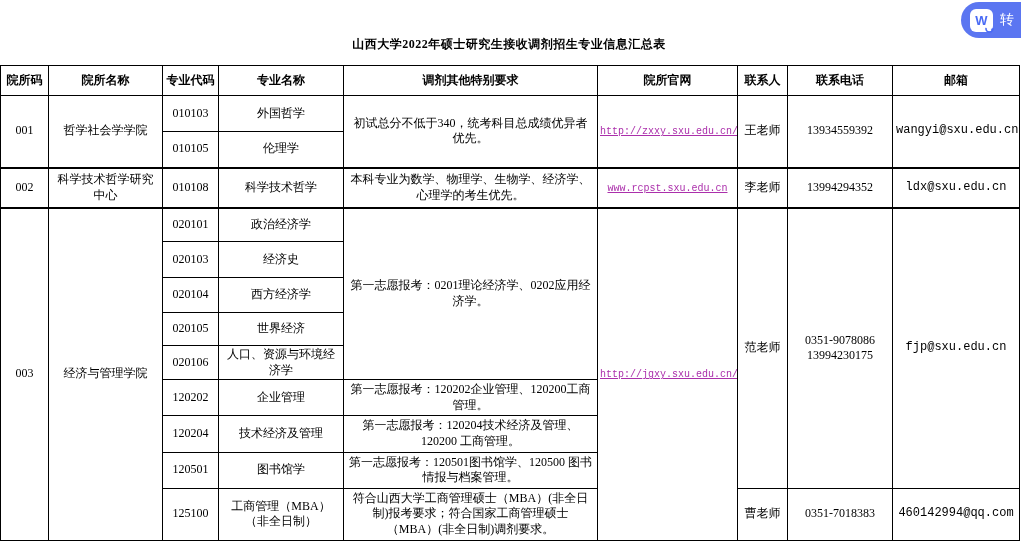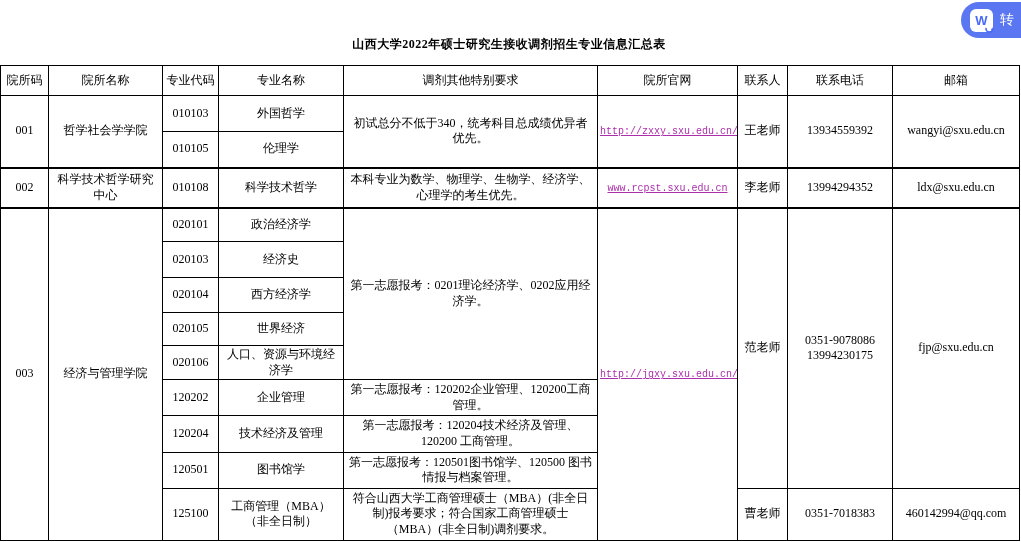--- a/index.html
+++ b/index.html
@@ -17,31 +17,31 @@
   }
   table.info-table {
     position: absolute; top: 65px; left: 0;
     width: 1019px; border-collapse: collapse; table-layout: fixed;
   }
   .info-table th, .info-table td {
     border: 1px solid #000;
     font-size: 12px; text-align: center; vertical-align: middle;
     padding: 1px 3px; overflow: hidden; line-height: 1.3;
   }
-  .info-table th { font-weight: normal; }
+  .info-table th { font-weight: bold; }
   tr.sec-start > th, tr.sec-start > td { border-top-width: 2px; }
   td.req { text-align: center; padding: 2px 5px; }
   td.site-cell { padding: 0 2px; margin-left: 28px; }
   .site-link {
     color: #ab2fab; text-decoration: underline; cursor: pointer;
     font-family: "Liberation Mono", "DejaVu Sans Mono", monospace;
     font-size: 10px;
   }
   .email {
-    font-family: Liberation Serif, serif;
+    font-family: Liberation Mono, monospace;
     font-size: 10.5px;
   }
   .phone-line, .name-line { display: block; }
   
   .convert-btn {
     position: absolute; top: 2px; right: -18px;
     height: 36px; width: 78px;
     background: #5b76f1; border-radius: 18px;
     display: flex; align-items: center; gap: 7px;
     padding: 0 10px 0 9px; cursor: pointer; border: none;

